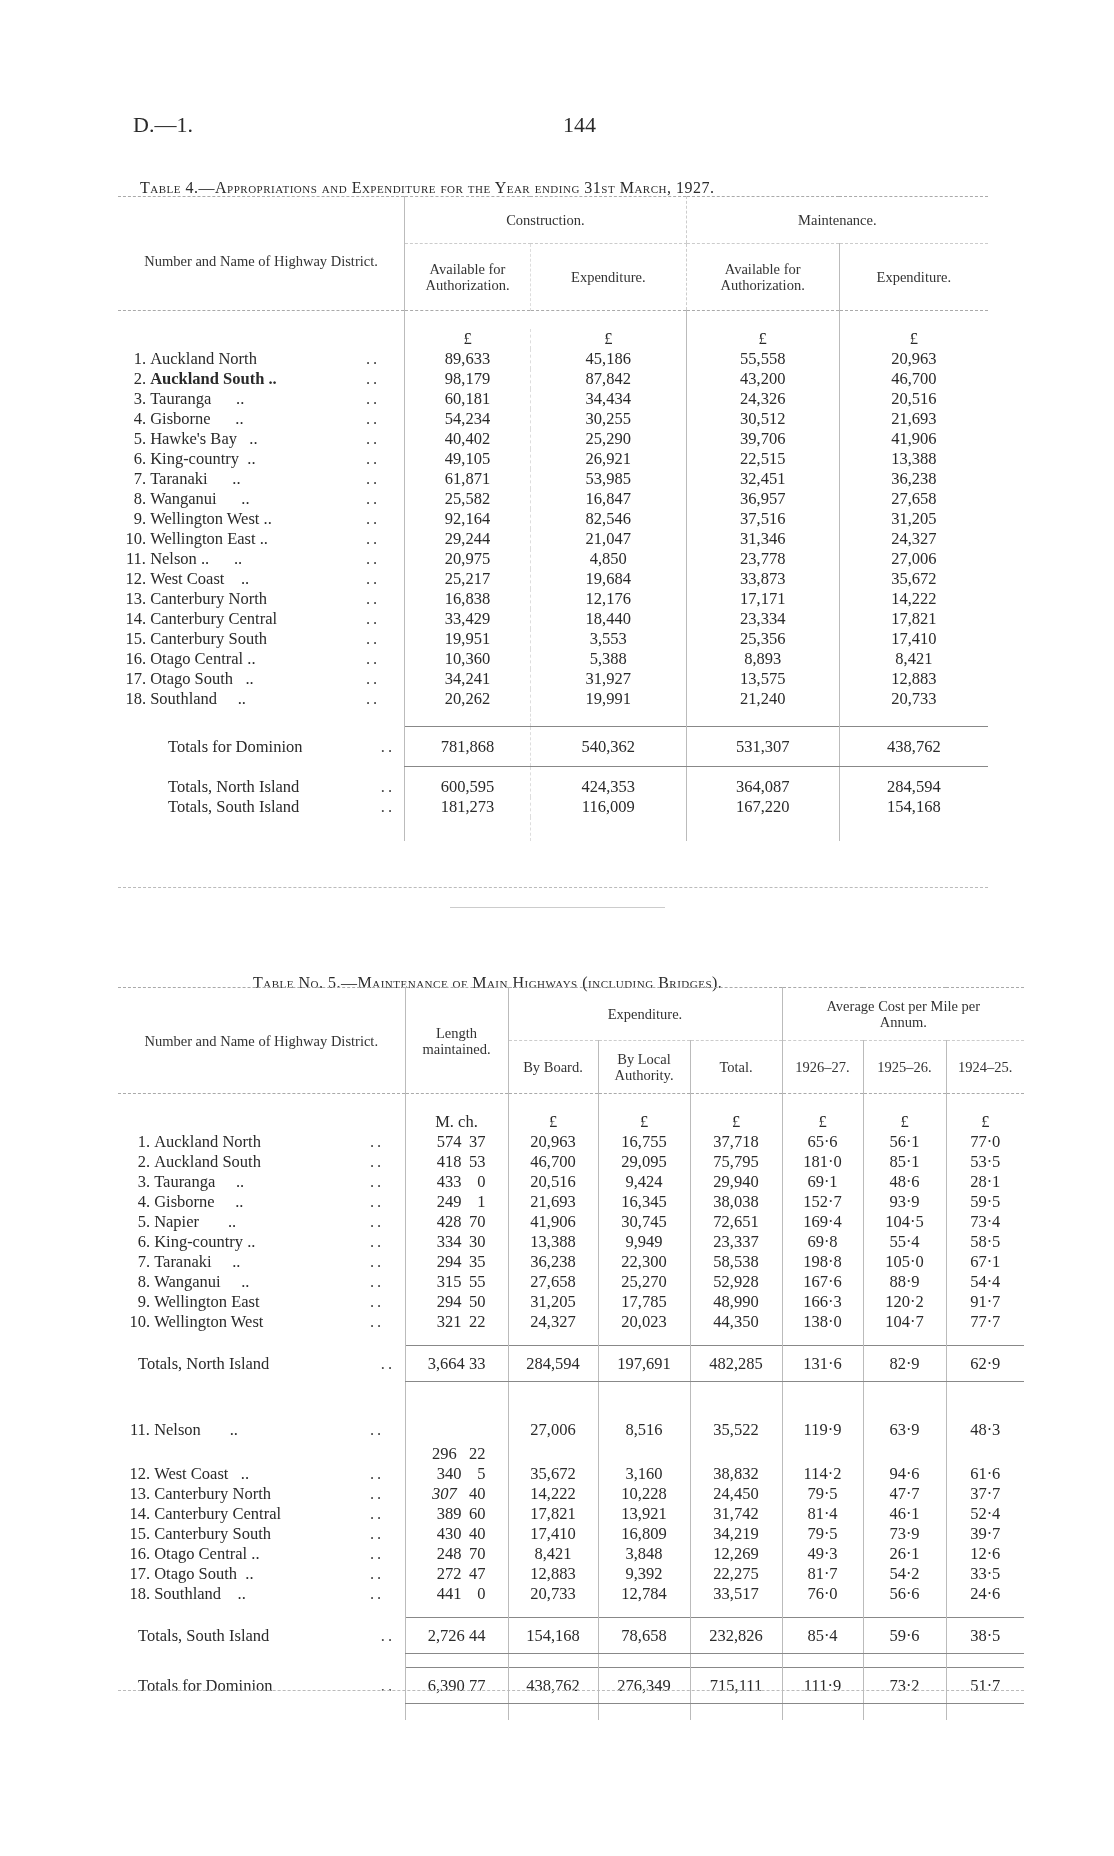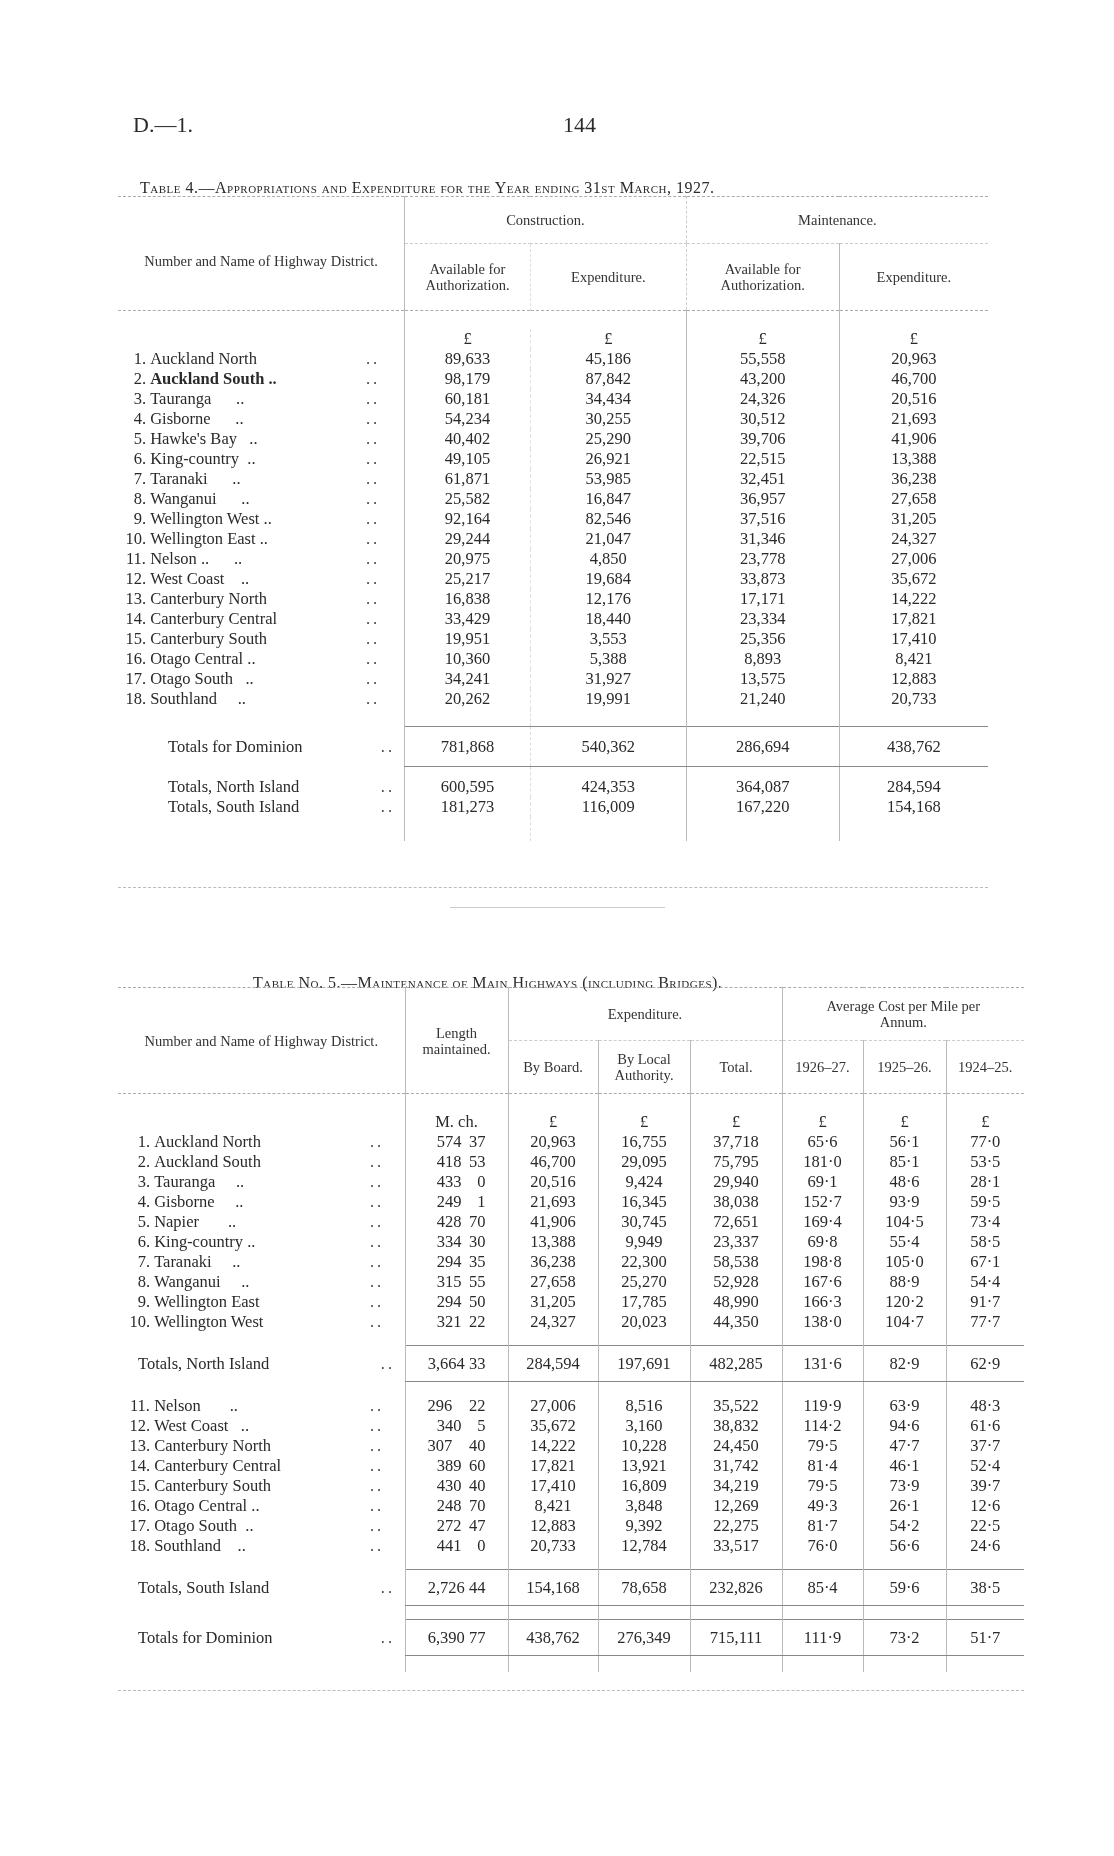--- a/index.html
+++ b/index.html
@@ -201,21 +201,21 @@
         <td></td>
         <td class="vl"></td>
         <td style="border-left:1px dashed #ddd"></td>
         <td class="vl"></td>
         <td class="vl"></td>
       </tr>
       <tr class="tot-line tot-line-bot" style="height: 40px;">
         <td class="name"><span style="display:inline-block;width:48px;"></span><span style="display:inline-block;width:197px;">Totals for Dominion</span><span class="dots" style="display:inline-block;width:30px;text-align:right;">..</span></td>
         <td class="num v vl">781,868</td>
         <td class="num v " style="border-left:1px dashed #ddd">540,362</td>
-        <td class="num v vl">286,694</td>
+        <td class="num v vl">531,307</td>
         <td class="num v vl">438,762</td>
       </tr>
       <tr style="height: 30px; vertical-align: bottom;">
         <td class="name"><span style="display:inline-block;width:48px;"></span><span style="display:inline-block;width:197px;">Totals, North Island</span><span class="dots" style="display:inline-block;width:30px;text-align:right;">..</span></td>
         <td class="num v vl">600,595</td>
         <td class="num v " style="border-left:1px dashed #ddd">424,353</td>
         <td class="num v vl">364,087</td>
         <td class="num v vl">284,594</td>
       </tr>
       <tr style="height: 19px;">
@@ -415,41 +415,41 @@
         <td class="vl"></td>
         <td class="vl"></td>
         <td class="vl"></td>
         <td class="vl"></td>
         <td class="vl"></td>
         <td class="vl"></td>
         <td class="vl"></td>
       </tr>
       <tr style="height: 18px;">
         <td class="name"><span style="display:inline-block;width:30px;text-align:right;">11.</span> <span style="display:inline-block;width:190px;white-space:pre;">Nelson       ..</span><span class="dots" style="display:inline-block;width:40px;text-align:right;">..</span></td>
-        <td class="num vl"><span style="display:inline-block;width:34px;text-align:left;">296</span> <span style="display:inline-block;width:20px;text-align:right;">22</span></td>
+        <td class="num vl"><span style="display:inline-block;width:34px;text-align:center;margin-top:48px;">296</span> <span style="display:inline-block;width:20px;text-align:right;">22</span></td>
         <td class="num vl">27,006</td>
         <td class="num vl">8,516</td>
         <td class="num vl">35,522</td>
         <td class="num vl">119·9</td>
         <td class="num vl">63·9</td>
         <td class="num vl">48·3</td>
       </tr>
       <tr style="height: 18px;">
         <td class="name"><span style="display:inline-block;width:30px;text-align:right;">12.</span> <span style="display:inline-block;width:190px;white-space:pre;">West Coast   ..</span><span class="dots" style="display:inline-block;width:40px;text-align:right;">..</span></td>
         <td class="num vl"><span style="display:inline-block;width:34px;text-align:right;">340</span> <span style="display:inline-block;width:20px;text-align:right;">5</span></td>
         <td class="num vl">35,672</td>
         <td class="num vl">3,160</td>
         <td class="num vl">38,832</td>
         <td class="num vl">114·2</td>
         <td class="num vl">94·6</td>
         <td class="num vl">61·6</td>
       </tr>
       <tr style="height: 18px;">
         <td class="name"><span style="display:inline-block;width:30px;text-align:right;">13.</span> <span style="display:inline-block;width:190px;white-space:pre;">Canterbury North</span><span class="dots" style="display:inline-block;width:40px;text-align:right;">..</span></td>
-        <td class="num vl"><span style="display:inline-block;width:34px;text-align:left;">307</span> <span style="display:inline-block;width:20px;text-align:right;">40</span></td>
+        <td class="num vl"><span style="display:inline-block;width:34px;text-align:center;font-style:italic;">307</span> <span style="display:inline-block;width:20px;text-align:right;">40</span></td>
         <td class="num vl">14,222</td>
         <td class="num vl">10,228</td>
         <td class="num vl">24,450</td>
         <td class="num vl">79·5</td>
         <td class="num vl">47·7</td>
         <td class="num vl">37·7</td>
       </tr>
       <tr style="height: 18px;">
         <td class="name"><span style="display:inline-block;width:30px;text-align:right;">14.</span> <span style="display:inline-block;width:190px;white-space:pre;">Canterbury Central</span><span class="dots" style="display:inline-block;width:40px;text-align:right;">..</span></td>
         <td class="num vl"><span style="display:inline-block;width:34px;text-align:right;">389</span> <span style="display:inline-block;width:20px;text-align:right;">60</span></td>
@@ -481,21 +481,21 @@
         <td class="num vl">12·6</td>
       </tr>
       <tr style="height: 18px;">
         <td class="name"><span style="display:inline-block;width:30px;text-align:right;">17.</span> <span style="display:inline-block;width:190px;white-space:pre;">Otago South  ..</span><span class="dots" style="display:inline-block;width:40px;text-align:right;">..</span></td>
         <td class="num vl"><span style="display:inline-block;width:34px;text-align:right;">272</span> <span style="display:inline-block;width:20px;text-align:right;">47</span></td>
         <td class="num vl">12,883</td>
         <td class="num vl">9,392</td>
         <td class="num vl">22,275</td>
         <td class="num vl">81·7</td>
         <td class="num vl">54·2</td>
-        <td class="num vl">22·5</td>
+        <td class="num vl">33·5</td>
       </tr>
       <tr style="height: 18px;">
         <td class="name"><span style="display:inline-block;width:30px;text-align:right;">18.</span> <span style="display:inline-block;width:190px;white-space:pre;">Southland    ..</span><span class="dots" style="display:inline-block;width:40px;text-align:right;">..</span></td>
         <td class="num vl"><span style="display:inline-block;width:34px;text-align:right;">441</span> <span style="display:inline-block;width:20px;text-align:right;">0</span></td>
         <td class="num vl">20,733</td>
         <td class="num vl">12,784</td>
         <td class="num vl">33,517</td>
         <td class="num vl">76·0</td>
         <td class="num vl">56·6</td>
         <td class="num vl">24·6</td>

